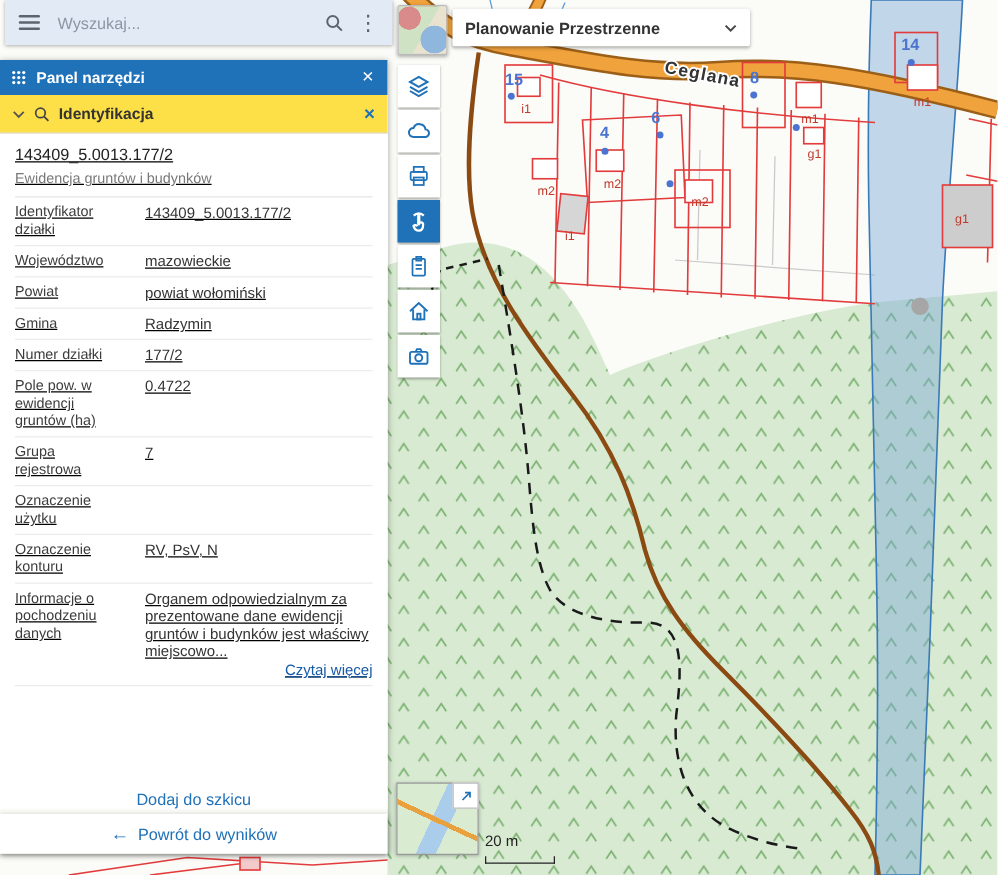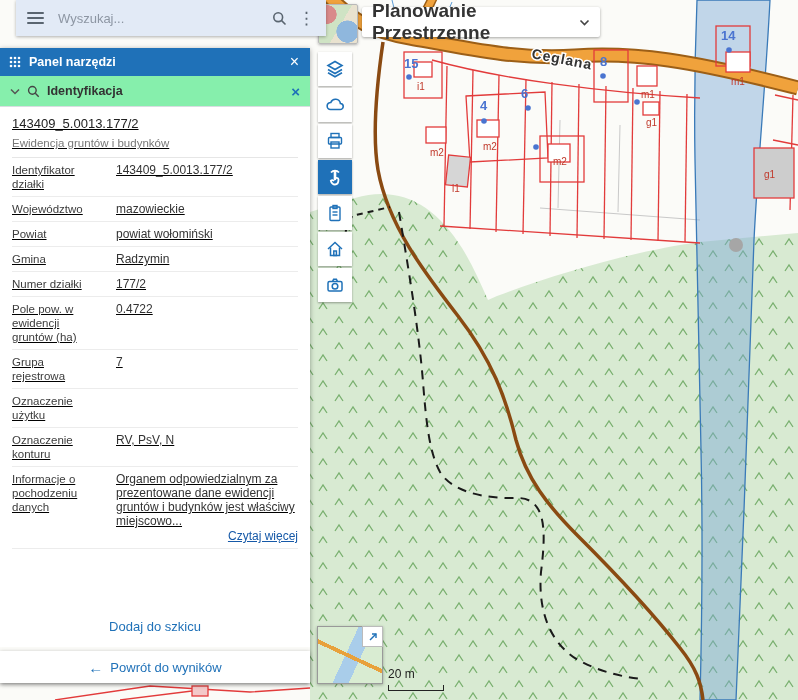--- a/index.html
+++ b/index.html
@@ -7,70 +7,70 @@
     position:relative;width:798px;height:700px;overflow:hidden;
     font-family:"Liberation Sans",sans-serif;background:#fff;
   }
   
   #map-svg{position:absolute;left:0;top:0;z-index:0;}
   .addr-num{font:bold 13px "Liberation Sans",sans-serif;fill:#4a74d0;}
   .bldg-label{font:10px "Liberation Sans",sans-serif;fill:#c0392b;}
   .street-label{font:bold 14px "Liberation Sans",sans-serif;fill:#333;stroke:#fff;stroke-width:3px;paint-order:stroke;letter-spacing:1px;}
   
   .topbar{
-    position:absolute;left:16px;top:0;width:310px;height:36px;z-index:12;
+    position:absolute;left:4px;top:0;width:310px;height:36px;z-index:12;
     background:#e2eaf6;display:flex;align-items:center;
     box-shadow:0 1px 3px rgba(0,0,0,.30);
   }
   .hamb{width:17px;margin-left:11px;display:flex;flex-direction:column;gap:3px;cursor:pointer;}
   .hamb i{display:block;height:2px;background:#5a6570;border-radius:1px;}
   .search-input{
     flex:1;margin-left:12px;border:none;outline:none;background:transparent;
     font:13px "Liberation Sans",sans-serif;color:#333;min-width:0;
   }
   .search-input::placeholder{color:#8d96a3;}
   .tb-icon{display:flex;align-items:center;padding:0 6px;cursor:pointer;}
   .kebab{font-size:17px;color:#5a6570;padding:0 11px 0 5px;cursor:pointer;line-height:1;}
   
   .panel{position:absolute;left:0;top:48px;width:310px;z-index:11;box-shadow:0 1px 5px rgba(0,0,0,.35);}
   .panel-header{height:28px;background:#1f71b8;color:#fff;display:flex;align-items:center;padding:0 9px;}
   .panel-title{font-size:12.5px;font-weight:bold;margin-left:8px;flex:1;}
   .close-x{font-size:16px;line-height:1;cursor:pointer;padding:0 2px;}
-  .section-header{height:30px;background:#86efac;border-bottom:1px solid #d9dde1;display:flex;align-items:center;padding:0 10px;}
+  .section-header{height:30px;background:#fde047;border-bottom:1px solid #d9dde1;display:flex;align-items:center;padding:0 10px;}
   .section-title{font-weight:bold;font-size:12.5px;color:#333;margin-left:7px;flex:1;}
   .section-close{color:#1f71b8;font-size:15px;font-weight:bold;cursor:pointer;}
   .panel-body{background:#fff;height:512px;overflow:hidden;box-sizing:border-box;padding:9px 12px 0;text-decoration:underline;}
   .parcel-id{font-size:13px;color:#222;}
   .subtitle{font-size:11.5px;color:#787878;margin-top:6px;padding-bottom:8px;border-bottom:1px solid #e6e6e6;}
   .info-row{display:flex;padding:5px 0;border-bottom:1px solid #ececec;font-size:12px;color:#333;line-height:14px;gap:12px;}
   .info-label{width:85px;flex:none;padding-right:7px;font-size:11.5px;color:#3c3c3c;}
   .info-value{flex:1;word-wrap:break-word;}
   a.plink{color:#1659a8;text-decoration:underline;font-size:12px;cursor:pointer;}
   .link-right{display:block;text-align:right;margin-top:1px;}
-  .sketch-btn{background:#fff;height:28px;display:flex;align-items:flex-start;justify-content:center;
+  .sketch-btn{background:#fff;height:28px;display:flex;align-items:flex-end;justify-content:center;
     color:#1f71b8;font-size:13px;cursor:pointer;}
   .back-bar{margin-top:4px;background:#fff;height:32px;display:flex;align-items:center;justify-content:center;
     color:#1f71b8;font-size:13px;box-shadow:0 1px 4px rgba(0,0,0,.3);cursor:pointer;}
   .back-arrow{margin-right:7px;font-size:15px;}
   
   .map-ui{position:absolute;z-index:6;}
   .basemap-thumb{
     left:318px;top:4px;width:38px;height:38px;border:1px solid #b9b9b9;border-radius:2px;cursor:pointer;
     background:
       radial-gradient(circle at 22% 25%,#d98a8a 0 22%,transparent 23%),
       radial-gradient(circle at 75% 70%,#8fb7dd 0 28%,transparent 29%),
       linear-gradient(120deg,#cfe3c4 0 55%,#e9e2cf 55% 100%);
     box-shadow:0 1px 3px rgba(0,0,0,.3);
   }
   .layer-select{
     left:362px;top:7px;width:238px;height:30px;background:#fff;border-radius:2px;
     box-shadow:0 1px 3px rgba(0,0,0,.35);display:flex;align-items:center;padding:0 10px;
     box-sizing:border-box;cursor:pointer;
   }
-  .layer-select span{flex:1;font-size:19px;font-weight:bold;color:#333;}
+  .layer-select span{flex:1;font-size:13px;font-weight:bold;color:#333;}
   .toolbar{left:318px;top:52px;display:flex;flex-direction:column;gap:2px;}
   .tool-btn{
     width:34px;height:34px;background:#fff;box-shadow:0 1px 2px rgba(0,0,0,.35);
     display:flex;align-items:center;justify-content:center;cursor:pointer;color:#1f71b8;
   }
   .tool-btn.active{background:#1f71b8;color:#fff;}
   .minimap{
     left:317px;top:626px;width:64px;height:56px;border:1px solid #999;background:
       linear-gradient(25deg,transparent 46%,#e8a13c 46% 51%,transparent 51%),
       linear-gradient(115deg,#d9ecd2 0 45%,#a9cdea 45% 63%,#d9ecd2 63% 100%);

